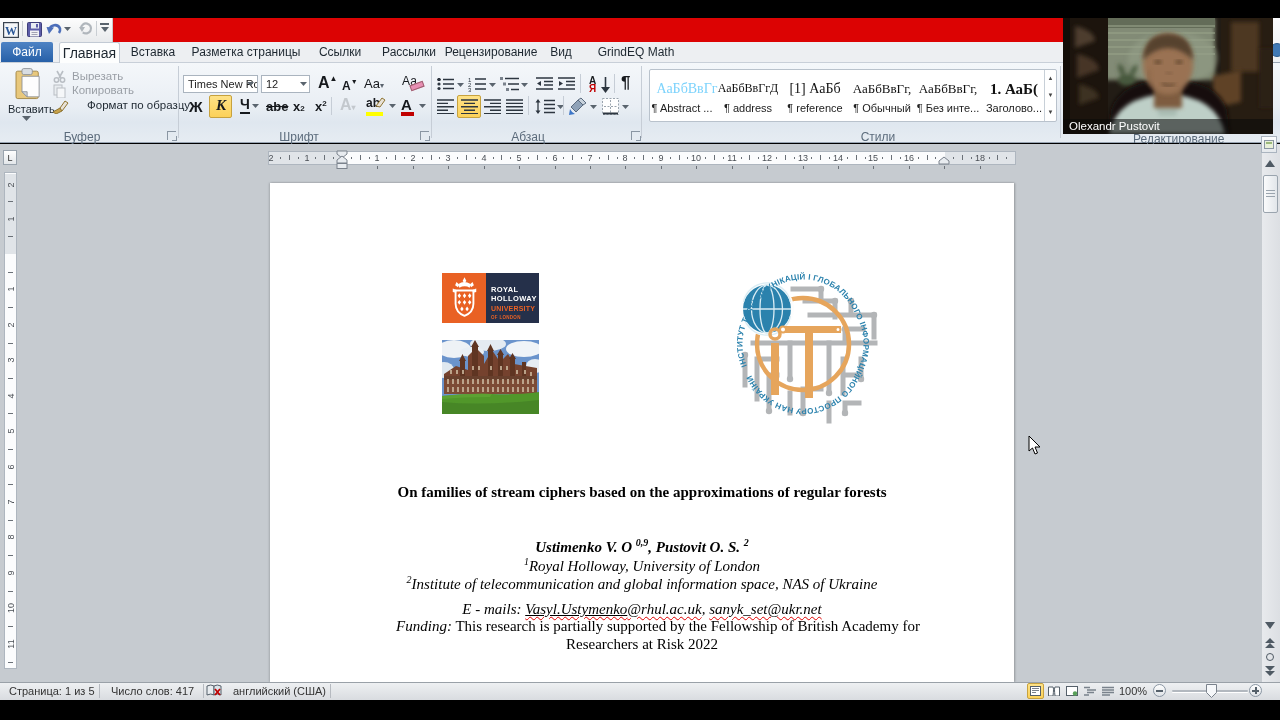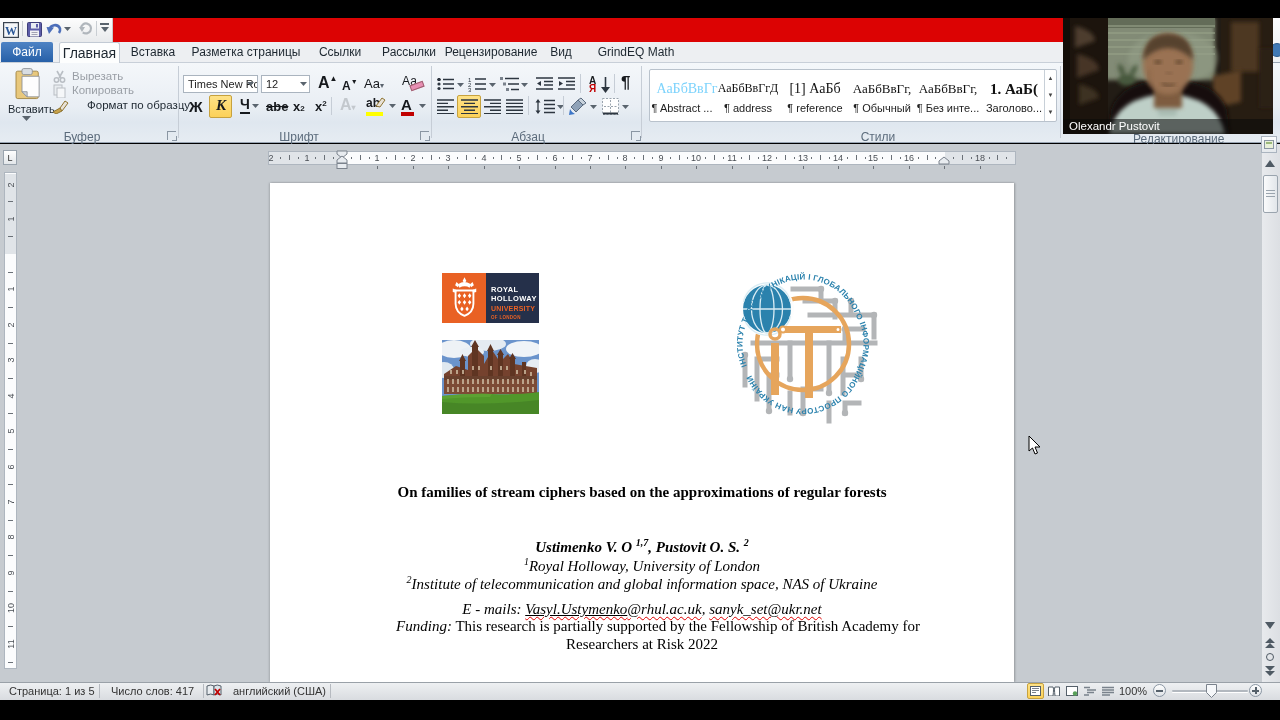--- a/index.html
+++ b/index.html
@@ -606,21 +606,21 @@
       </g>
       <defs>
         <path id="tcirc" d="M17.5 110 a56.5 56.5 0 0 1 0 -58 a56.5 56.5 0 0 1 105 0 a56.5 56.5 0 0 1 0 58 a56.5 56.5 0 0 1 -105 0"></path>
       </defs>
       <text font-size="8" fill="#2b82ad" font-weight="bold" font-family="Liberation Sans, sans-serif" letter-spacing="0.2">
         <textPath href="#tcirc" startOffset="8">ІНСТИТУТ ТЕЛЕКОМУНІКАЦІЙ І ГЛОБАЛЬНОГО ІНФОРМАЦІЙНОГО ПРОСТОРУ НАН УКРАЇНИ</textPath>
       </text>
     </svg>
 
     <div class="doc" style="left:270px;top:455px;font-weight:bold;font-size:15px;">On families of stream ciphers based on the approximations of regular forests</div>
-    <div class="doc" style="left:270px;top:508px;font-weight:bold;font-style:italic;font-size:15px;">Ustimenko V. O <sup style="font-size:10px;">1,7</sup>, Pustovit O. S. <sup style="font-size:10px;">2</sup></div>
+    <div class="doc" style="left:270px;top:508px;font-weight:bold;font-style:italic;font-size:15px;">Ustimenko V. O <sup style="font-size:10px;">0,9</sup>, Pustovit O. S. <sup style="font-size:10px;">2</sup></div>
     <div class="doc" style="left:270px;top:527px;font-style:italic;font-size:15px;"><sup style="font-size:10px;">1</sup>Royal Holloway, University of London</div>
     <div class="doc" style="left:270px;top:545px;font-style:italic;font-size:15px;"><sup style="font-size:10px;">2</sup>Institute of telecommunication and global information space, NAS of Ukraine</div>
     <div class="doc" style="left:270px;top:572px;font-style:italic;font-size:15px;">E - mails: <span style="text-decoration:underline;"><span class="wavy">Vasyl.Ustymenko</span></span><span class="wavy">@rhul.ac.uk</span>, <span class="wavy">sanyk_set@ukr.net</span></div>
     <div class="doc" style="left:286px;top:589px;font-size:15px;"><i>Funding:</i> This research is partially supported by the Fellowship of British Academy for</div>
     <div class="doc" style="left:270px;top:607px;font-size:15px;">Researchers at Risk 2022</div>
   </div>
 
   <div id="sbar-items">
     <div class="abs" style="left:1261px;top:136px;width:16px;height:17px;background:linear-gradient(#fcfdfe,#e4e8ec);border:1px solid #aab4bf;"></div>
     <svg class="abs" style="left:1264px;top:139px;" width="10" height="11" viewBox="0 0 10 11">

